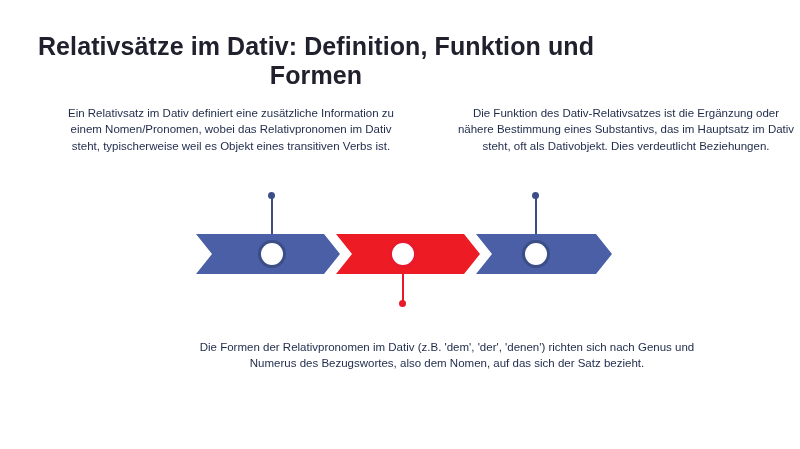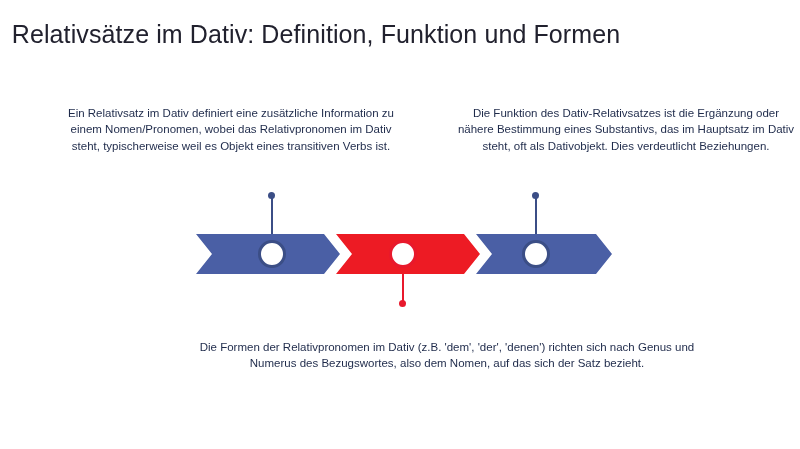--- a/index.html
+++ b/index.html
@@ -17,26 +17,26 @@
   }
 
   .slide {
     position: relative;
     width: 800px;
     height: 449px;
   }
 
   .title {
     position: absolute;
-    top: 20px;
+    top: 32px;
     left: 0;
     width: 632px;
     text-align: center;
     font-size: 25px;
-    font-weight: 400;
+    font-weight: 700;
     color: #21212e;
     letter-spacing: 0.1px;
   }
 
   
   .callout {
     position: absolute;
     font-size: 11.5px;
     line-height: 1.42;
     text-align: center;

